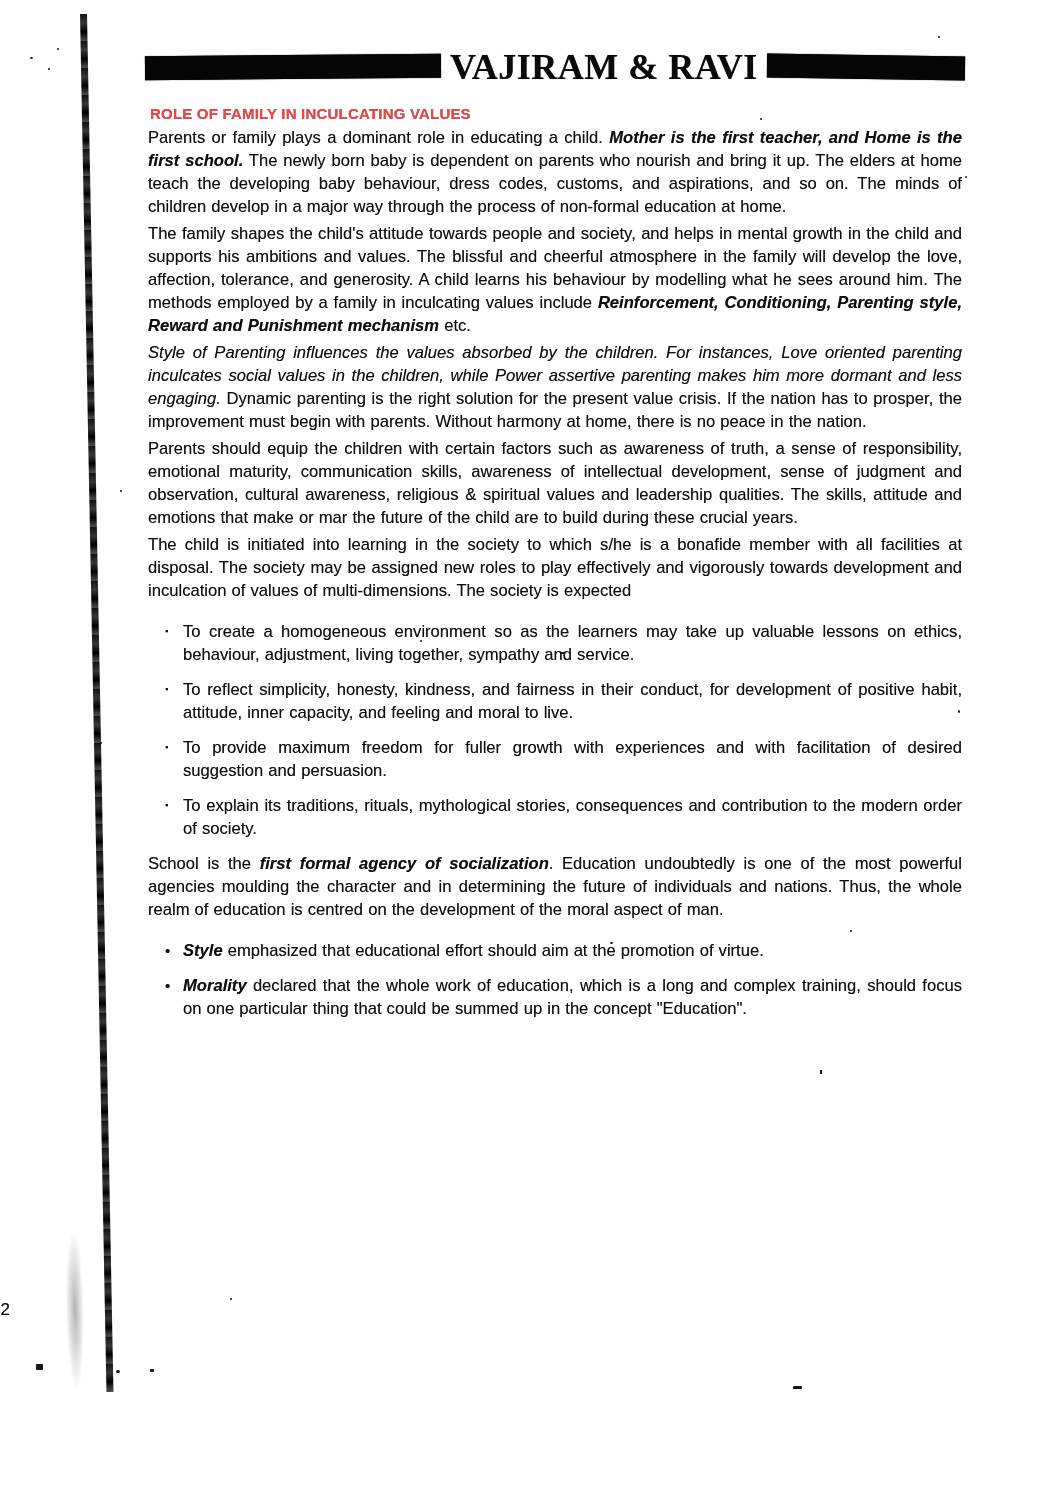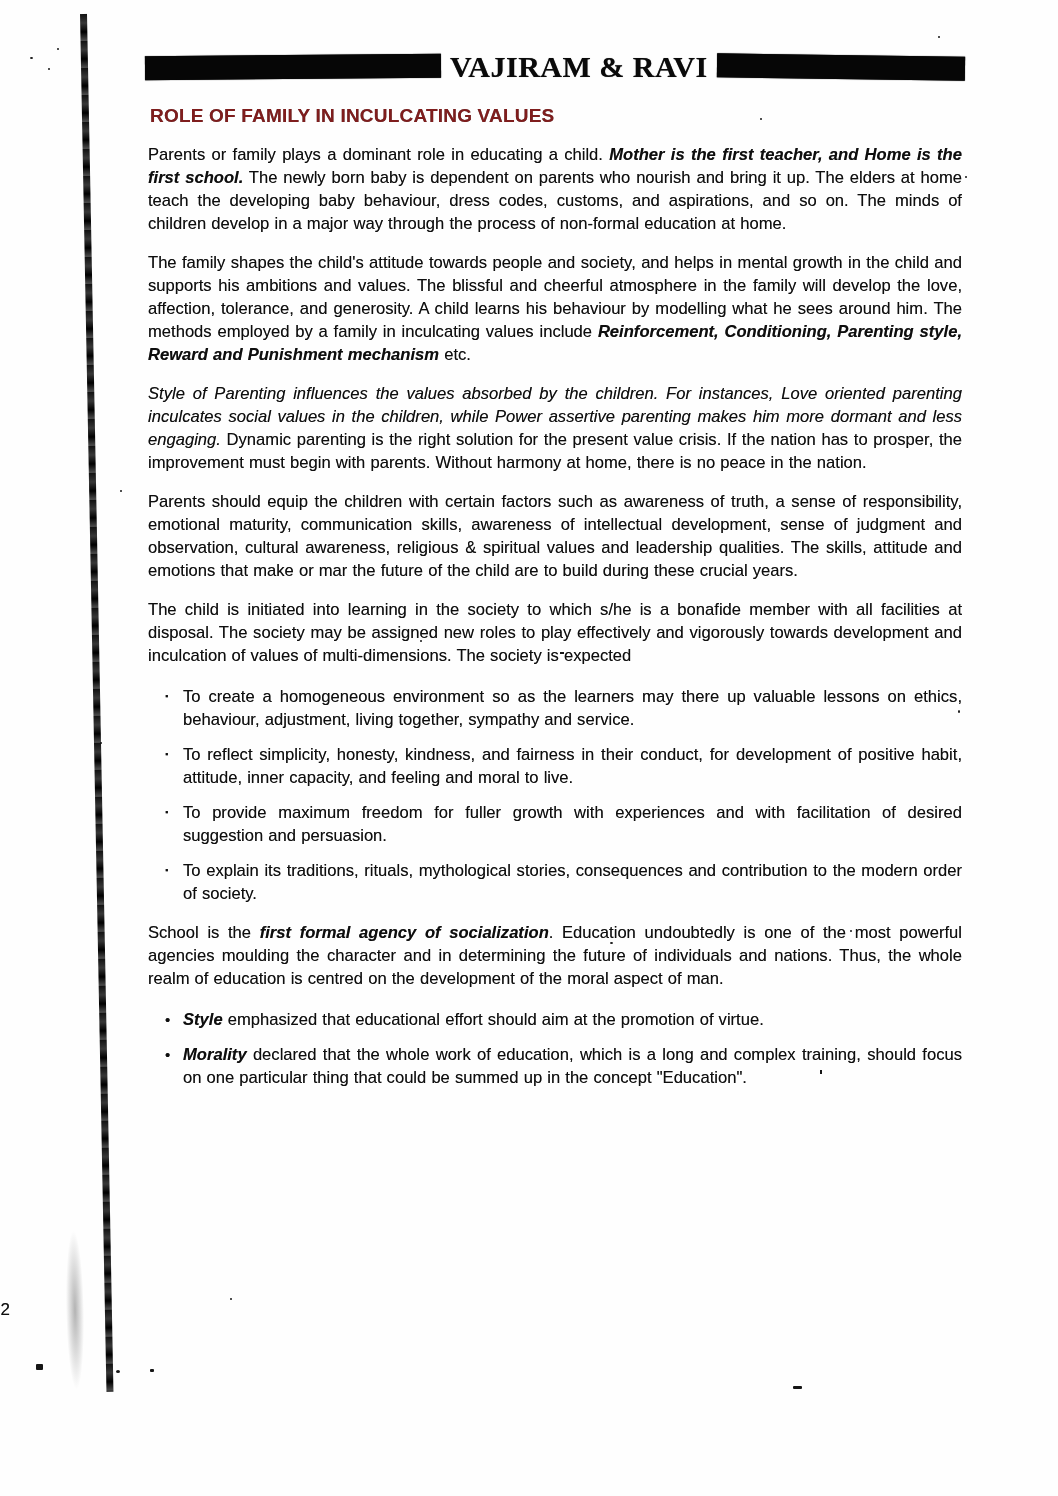--- a/index.html
+++ b/index.html
@@ -35,38 +35,38 @@
   
   .header {
     position:absolute; left:145px; top:50px; width:820px;
     display:flex; align-items:center; height:34px;
   }
   .bar { height:24px; background:#060606; box-shadow:0 0 1px #000; }
   .bar-left  { width:296px; transform:rotate(-0.5deg); }
   .bar-right { flex:1; transform:rotate(0.8deg); }
   .brand {
     font-family:"Liberation Serif", serif;
-    font-weight:700; font-size:30px; letter-spacing:0.5px;
+    font-weight:700; font-size:36px; letter-spacing:0.5px;
     white-space:nowrap; padding:0 9px; color:#0a0a0a;
     text-shadow:0 0 0.7px rgba(0,0,0,0.6);
   }
 
   
   .doc {
     position:absolute; left:148px; top:88px; width:814px;
   }
   .section-heading {
-    font-size:19px; font-weight:700; letter-spacing:0.2px;
-    margin:36px 0 0 2px; color:#7f1d1d;
+    font-size:15px; font-weight:700; letter-spacing:0.2px;
+    margin:36px 0 0 2px; color:#ef4444;
     text-shadow:0 0 0.6px rgba(0,0,0,0.55);
   }
   .section:first-child .section-heading { margin-top:17px; }
   .para {
     font-size:16.6px; line-height:23px; text-align:justify;
-    margin:16px 0 0 0;
+    margin:4px 0 0 0;
     text-shadow:0 0 0.6px rgba(10,10,10,0.5);
     word-spacing:0.5px;
   }
   .bullets { margin-top:18px; }
   .bullet-item {
     display:flex; margin-bottom:12px;
     font-size:16.6px; line-height:23px;
     text-shadow:0 0 0.6px rgba(10,10,10,0.5);
   }
   .marker { width:35px; padding-left:17px; box-sizing:border-box; flex:none; }
@@ -107,21 +107,21 @@
         <p class="para"><span class="">Parents or family plays a dominant role in educating a child. </span><span class="bi">Mother is the first teacher, and Home is the first school.</span><span class=""> The newly born baby is dependent on parents who nourish and bring it up. The elders at home teach the developing baby behaviour, dress codes, customs, and aspirations, and so on. The minds of children develop in a major way through the process of non-formal education at home.</span></p>
         <p class="para"><span class="">The family shapes the child's attitude towards people and society, and helps in mental growth in the child and supports his ambitions and values. The blissful and cheerful atmosphere in the family will develop the love, affection, tolerance, and generosity. A child learns his behaviour by modelling what he sees around him. The methods employed by a family in inculcating values include </span><span class="bi">Reinforcement, Conditioning, Parenting style, Reward and Punishment mechanism</span><span class=""> etc.</span></p>
         <p class="para"><span class="i">Style of Parenting influences the values absorbed by the children. For instances, Love oriented parenting inculcates social values in the children, while Power assertive parenting makes him more dormant and less engaging.</span><span class=""> Dynamic parenting is the right solution for the present value crisis. If the nation has to prosper, the improvement must begin with parents. Without harmony at home, there is no peace in the nation.</span></p>
         <p class="para"><span class="">Parents should equip the children with certain factors such as awareness of truth, a sense of responsibility, emotional maturity, communication skills, awareness of intellectual development, sense of judgment and observation, cultural awareness, religious &amp; spiritual values and leadership qualities. The skills, attitude and emotions that make or mar the future of the child are to build during these crucial years.</span></p>
       </section>
       <section class="section">
         <p class="para"><span class="">The child is initiated into learning in the society to which s/he is a bonafide member with all facilities at disposal. The society may be assigned new roles to play effectively and vigorously towards development and inculcation of values of multi-dimensions. The society is expected</span></p>
         <div class="bullets bullets-square">
           <div class="bullet-item">
             <span class="marker">▪</span>
-            <span class="bullet-text"><span class="">To create a homogeneous environment so as the learners may there up valuable lessons on ethics, behaviour, adjustment, living together, sympathy and service.</span></span>
+            <span class="bullet-text"><span class="">To create a homogeneous environment so as the learners may take up valuable lessons on ethics, behaviour, adjustment, living together, sympathy and service.</span></span>
           </div>
           <div class="bullet-item">
             <span class="marker">▪</span>
             <span class="bullet-text"><span class="">To reflect simplicity, honesty, kindness, and fairness in their conduct, for development of positive habit, attitude, inner capacity, and feeling and moral to live.</span></span>
           </div>
           <div class="bullet-item">
             <span class="marker">▪</span>
             <span class="bullet-text"><span class="">To provide maximum freedom for fuller growth with experiences and with facilitation of desired suggestion and persuasion.</span></span>
           </div>
           <div class="bullet-item">

